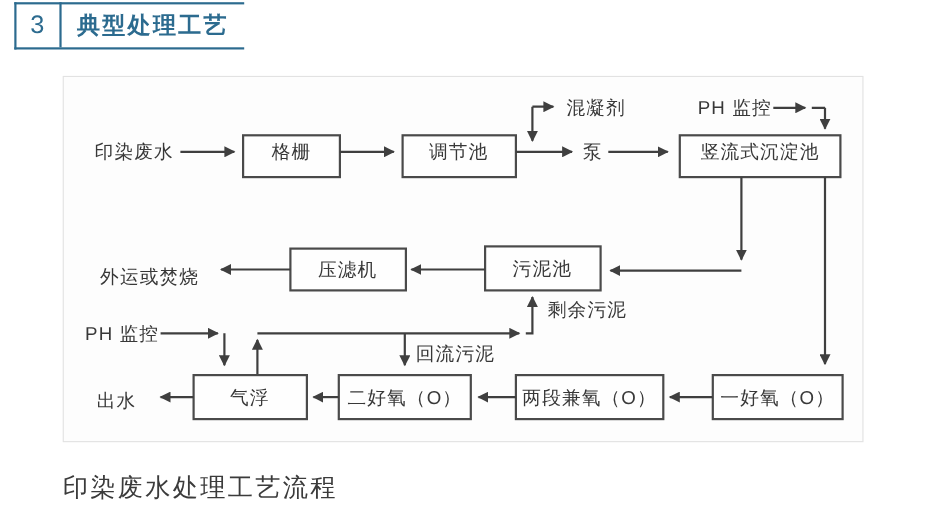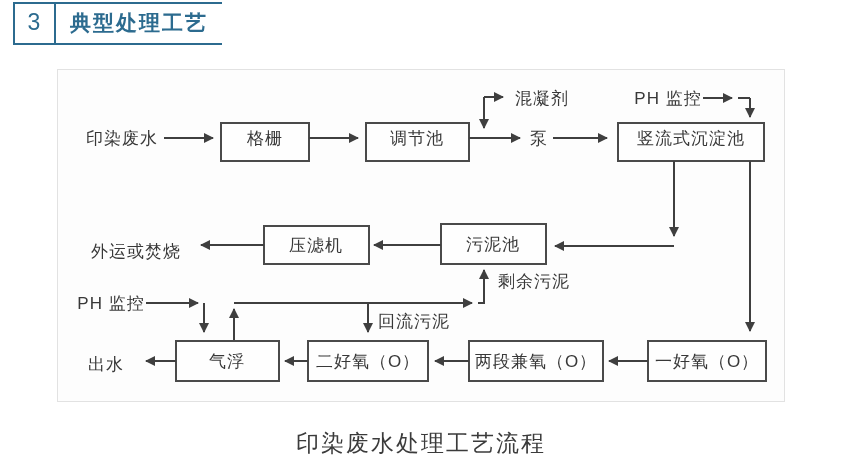--- a/index.html
+++ b/index.html
@@ -27,21 +27,21 @@
     position:absolute;left:57px;top:69px;width:728px;height:333px;
     border:1px solid #e2e2e2;background:#fdfdfd;box-sizing:border-box;
   }
   .chart-frame svg{display:block;}
   .flow-line{stroke:#3f3f3f;stroke-width:2;fill:none;}
   .flow-box{fill:#fefefe;stroke:#4a4a4a;stroke-width:2;}
   .flow-text{fill:#383838;font-size:17px;font-family:"Liberation Sans","DejaVu Sans",sans-serif;letter-spacing:1px;}
   .arrow-head{fill:#3f3f3f;}
   
   .caption{
-    position:absolute;left:57px;top:428px;width:728px;text-align:center;
+    position:absolute;left:57px;top:428px;width:728px;
     font-size:23px;color:#3b3b3b;letter-spacing:2px;
   }
 </style>
 </head>
 <body>
 
 <div class="page">
 
   <div class="hdr-line hdr-top"></div>
   <div class="hdr-line hdr-bottom"></div>

